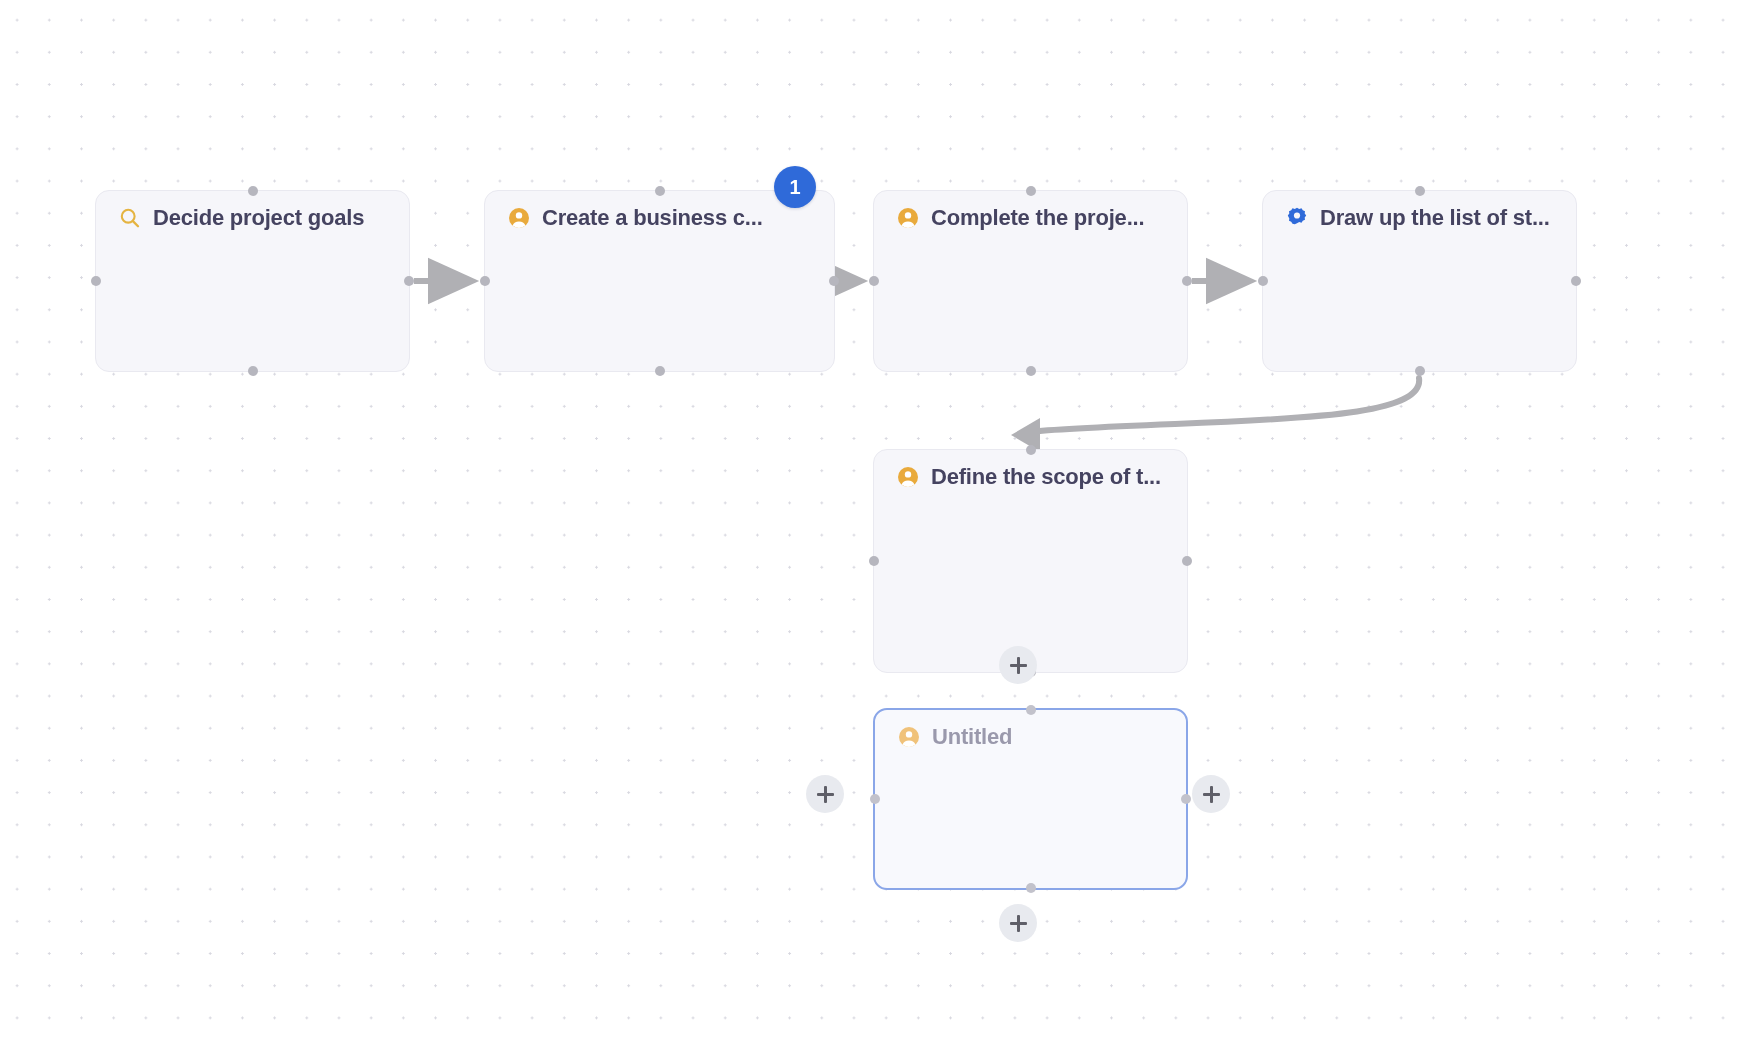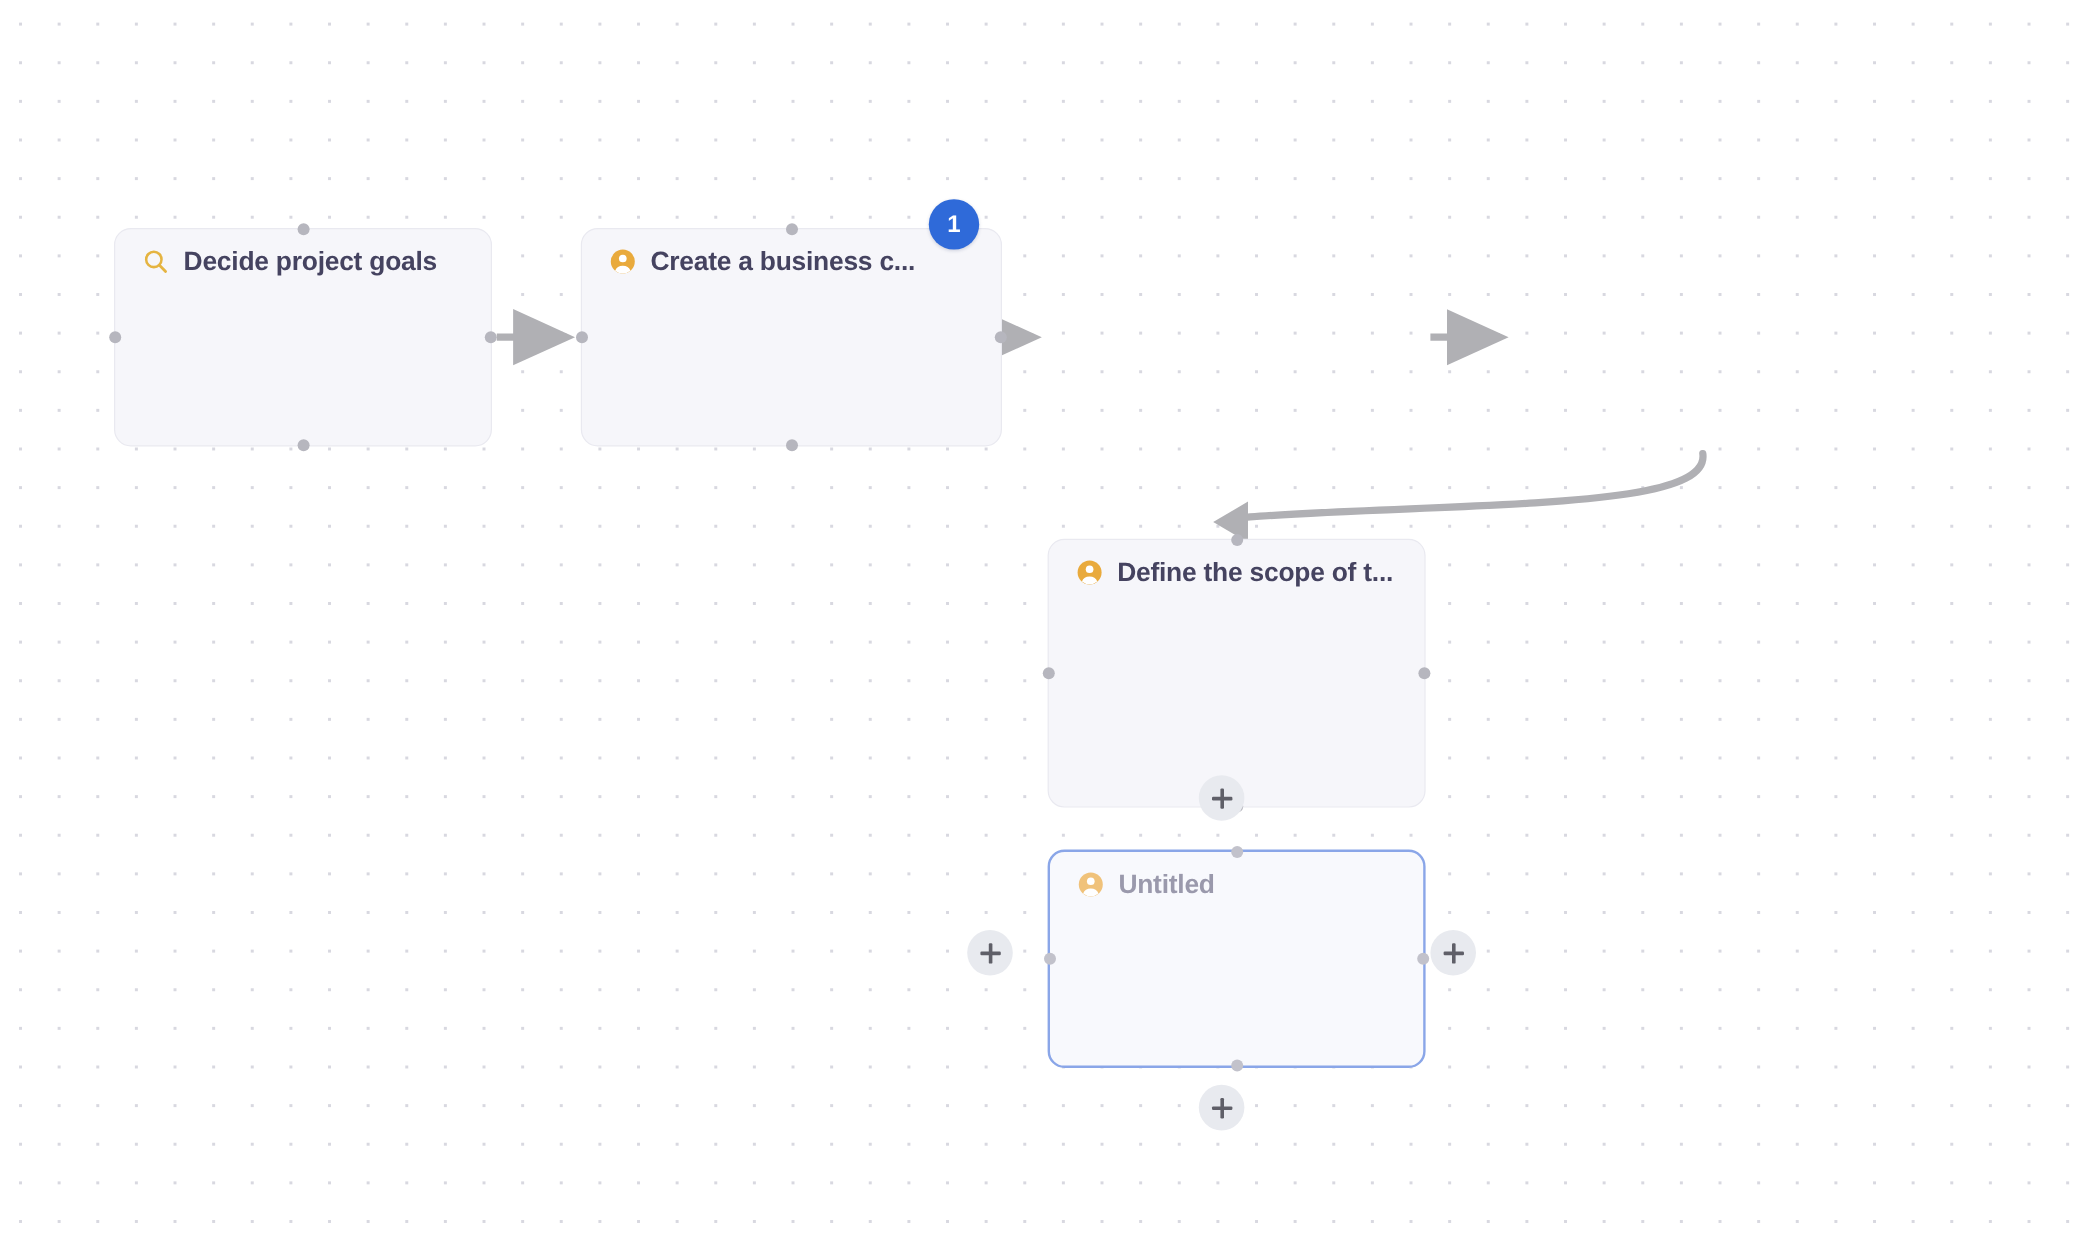--- a/index.html
+++ b/index.html
@@ -188,21 +188,48 @@
     </div>
     <div class="handle h-top"></div>
     <div class="handle h-bottom"></div>
     <div class="handle h-left"></div>
     <div class="handle h-right"></div>
   </div>
   <div class="badge" style="left:774px; top:166px;">
     <span>1</span>
   </div>
 
-
+  <div class="node" style="left:873px; top:190px; width:315px; height:182px;">
+    <div class="node-title">
+      <svg class="tico" viewBox="0 0 24 24">
+        <circle cx="12" cy="12" r="10" fill="#e9aa3c"></circle>
+        <circle cx="12" cy="9.4" r="3.2" fill="#ffffff"></circle>
+        <path d="M5.6 19.6 a6.8 6.2 0 0 1 12.8 0 a10 10 0 0 1 -12.8 0 Z" fill="#ffffff"></path>
+      </svg>
+      <span class="label">Complete the proje...</span>
+    </div>
+    <div class="handle h-top"></div>
+    <div class="handle h-bottom"></div>
+    <div class="handle h-left"></div>
+    <div class="handle h-right"></div>
+  </div>
+
+  <div class="node" style="left:1262px; top:190px; width:315px; height:182px;">
+    <div class="node-title">
+      <svg class="tico" viewBox="0 0 24 24">
+        <path fill="#2f6ad9" d="M12 1.8 l2.2 1.1 l2.3 -0.6 l1.3 2 l2.2 0.9 l-0.3 2.4 l1.5 1.9 l-1.5 1.9 l0.3 2.4 l-2.2 0.9 l-1.3 2 l-2.3 -0.6 L12 17.2 l-2.2 1.1 l-2.3 -0.6 l-1.3 -2 l-2.2 -0.9 l0.3 -2.4 L2.8 9.5 l1.5 -1.9 l-0.3 -2.4 l2.2 -0.9 l1.3 -2 l2.3 0.6 Z"></path>
+        <circle cx="12" cy="9.5" r="3.1" fill="#f6f6fa"></circle>
+      </svg>
+      <span class="label">Draw up the list of st...</span>
+    </div>
+    <div class="handle h-top"></div>
+    <div class="handle h-bottom"></div>
+    <div class="handle h-left"></div>
+    <div class="handle h-right"></div>
+  </div>
 
   <div class="node" style="left:873px; top:449px; width:315px; height:224px;">
     <div class="node-title">
       <svg class="tico" viewBox="0 0 24 24">
         <circle cx="12" cy="12" r="10" fill="#e9aa3c"></circle>
         <circle cx="12" cy="9.4" r="3.2" fill="#ffffff"></circle>
         <path d="M5.6 19.6 a6.8 6.2 0 0 1 12.8 0 a10 10 0 0 1 -12.8 0 Z" fill="#ffffff"></path>
       </svg>
       <span class="label">Define the scope of t...</span>
     </div>

